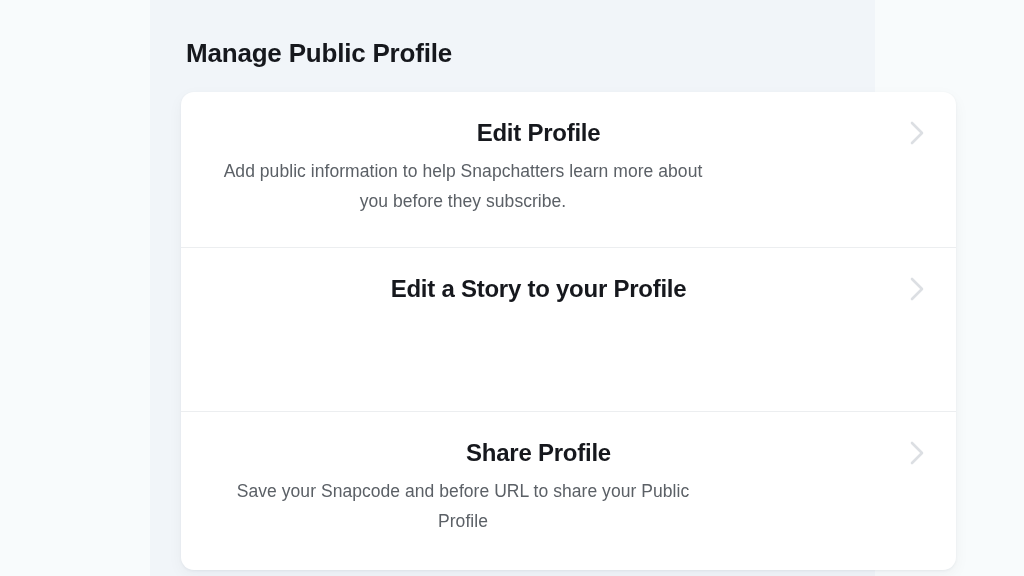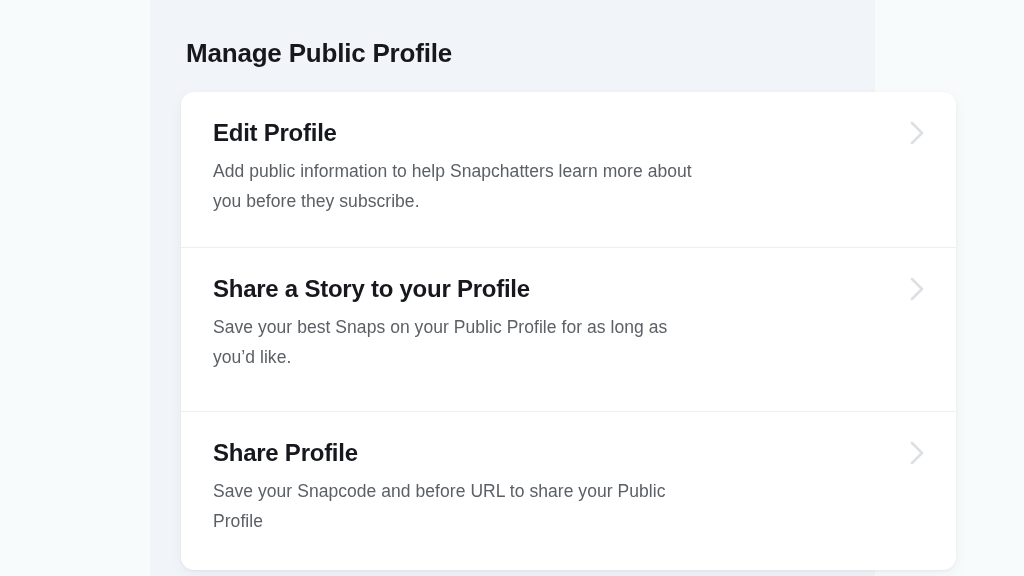--- a/index.html
+++ b/index.html
@@ -52,20 +52,21 @@
     position: absolute;
     left: 181px;
     top: 92px;
     width: 775px;
     height: 478px;
     background: #ffffff;
     border-radius: 13px;
     box-shadow: 0 1px 3px rgba(24, 32, 48, 0.055),
                 0 5px 16px rgba(24, 32, 48, 0.045);
     overflow: hidden;
+    text-align: center;
   }
 
   .card-row {
     position: relative;
     box-sizing: border-box;
     padding: 26px 32px 0 32px;
     cursor: pointer;
   }
   .row-1 { height: 155px; }
   .row-2 { height: 163px; }
@@ -129,22 +130,21 @@
       <span class="chevron">
         <svg viewBox="0 0 26 34" xmlns="http://www.w3.org/2000/svg" aria-hidden="true">
           <path d="M8 7 L18 17 L8 27" fill="none" stroke="#dcdfe3" stroke-width="2.6" stroke-linecap="round" stroke-linejoin="round"></path>
         </svg>
       </span>
     </div>
 
     <div class="row-divider"></div>
 
     <div class="card-row row-2">
-      <div class="row-title">Share a Story to your Profile</div>
-      <div class="row-desc">Save your best Snaps on your Public Profile for as long as you’d like.</div>
+      <div class="row-title">Edit a Story to your Profile</div>
       <span class="chevron">
         <svg viewBox="0 0 26 34" xmlns="http://www.w3.org/2000/svg" aria-hidden="true">
           <path d="M8 7 L18 17 L8 27" fill="none" stroke="#dcdfe3" stroke-width="2.6" stroke-linecap="round" stroke-linejoin="round"></path>
         </svg>
       </span>
     </div>
 
     <div class="row-divider"></div>
 
     <div class="card-row row-3">

